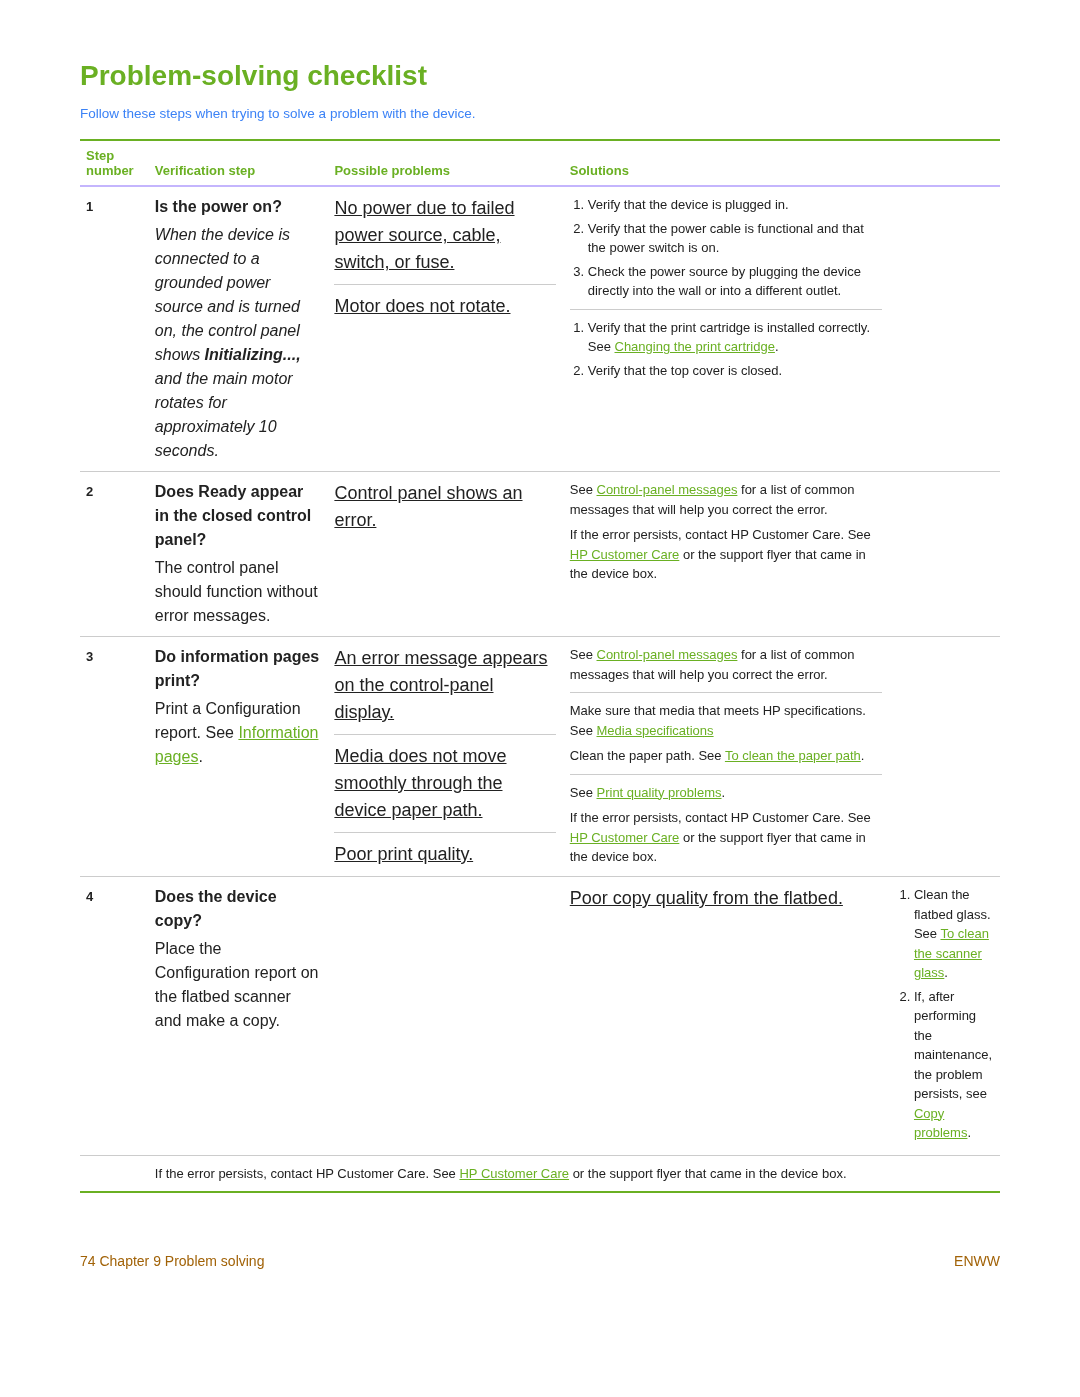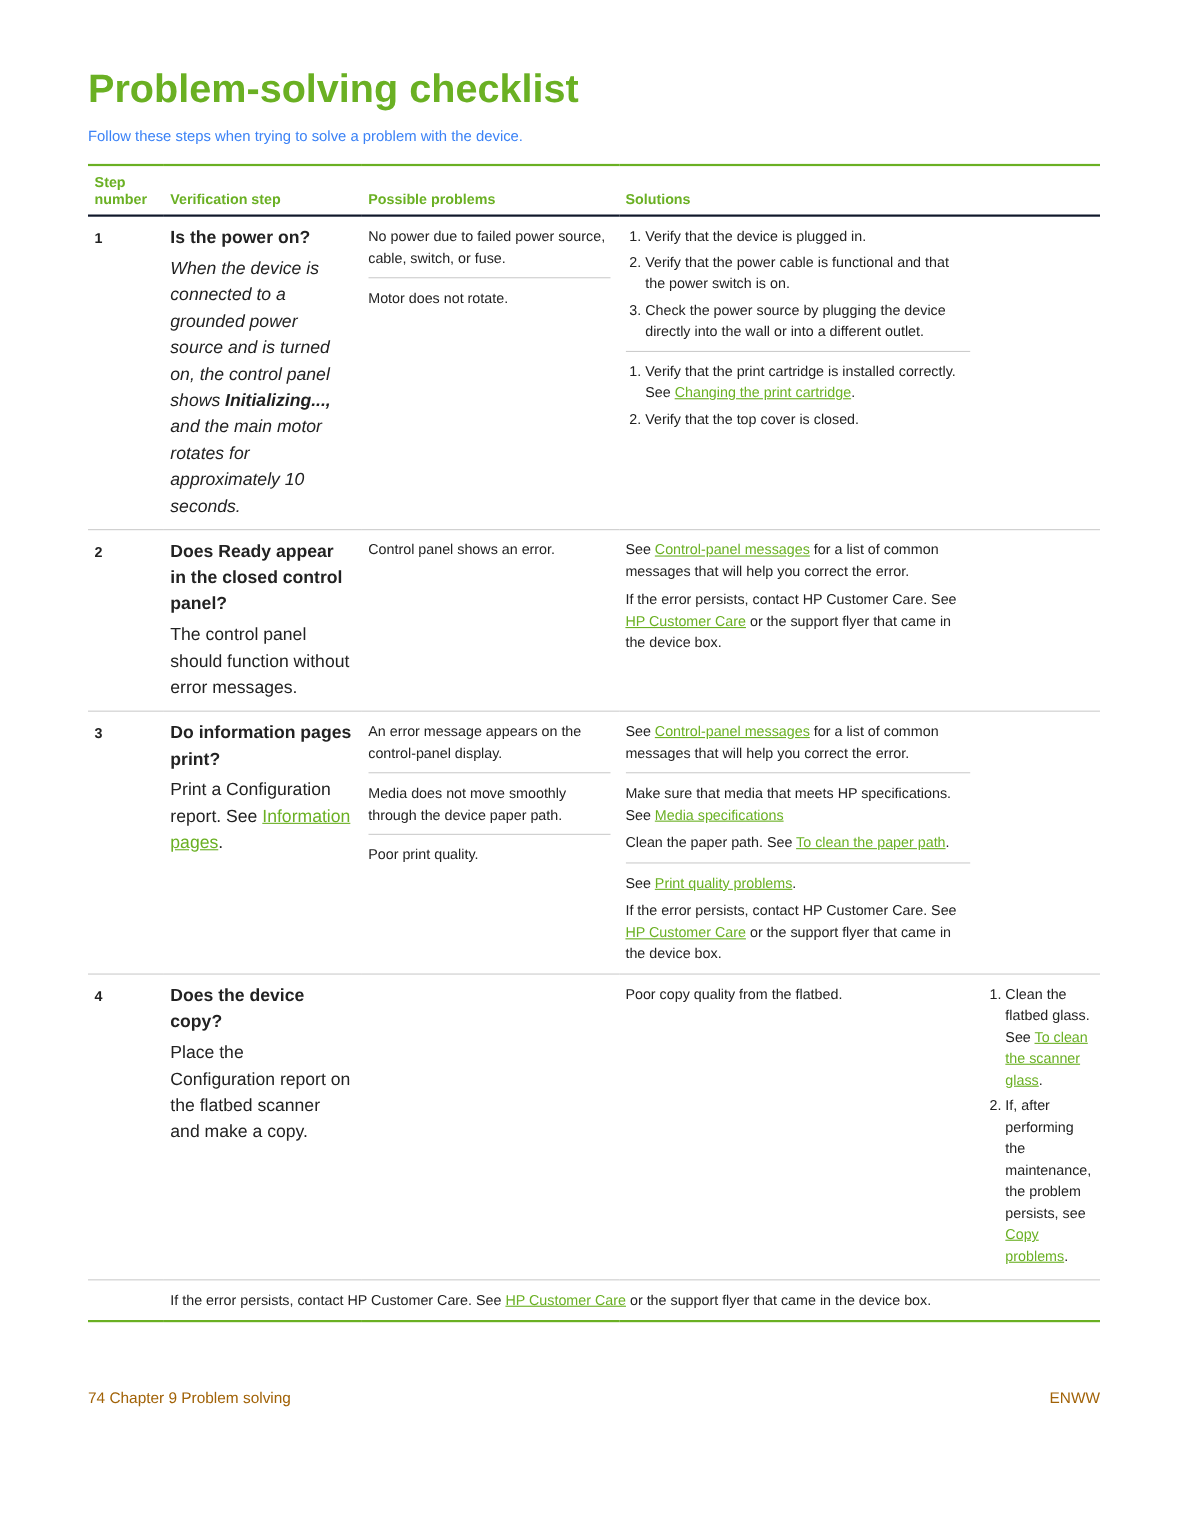--- a/index.html
+++ b/index.html
@@ -7,37 +7,37 @@
       background: #fff;
       font-family: Arial, sans-serif;
       font-size: 13px;
       color: #222;
       width: 1080px;
       min-height: 1397px;
       padding: 60px 80px 60px 80px;
     }
     h1 {
       color: #6ab023;
-      font-size: 36px;
+      font-size: 28px;
       font-weight: bold;
       margin-bottom: 14px;
     }
     .intro {
       font-size: 13.5px;
       margin-bottom: 18px;
       color: #3b82f6;
     }
     table {
       width: 100%;
       border-collapse: collapse;
       border-top: 2.5px solid #6ab023;
       border-bottom: 2.5px solid #6ab023;
     }
     thead tr {
-      border-bottom: 2px solid #0f172a;
+      border-bottom: 2px solid #c4b5fd;
     }
     thead th {
       color: #6ab023;
       font-weight: bold;
       font-size: 13px;
       padding: 7px 10px 7px 6px;
       text-align: left;
       vertical-align: bottom;
     }
     thead th:first-child {
@@ -70,21 +70,22 @@
       font-size: 13px;
       padding-top: 10px;
     }
     td.verif {
       font-size: 16px;
     }
     td.verif .verif-title {
       font-weight: bold;
     }
     td.problems {
-      font-size: 13px;
+      font-size: 18px;
+      text-decoration: underline;
     }
     td.solutions {
       font-size: 13px;
     }
     a {
       color: #6ab023;
       text-decoration: underline;
       text-align: right;
     }
     ol.sol-list {

